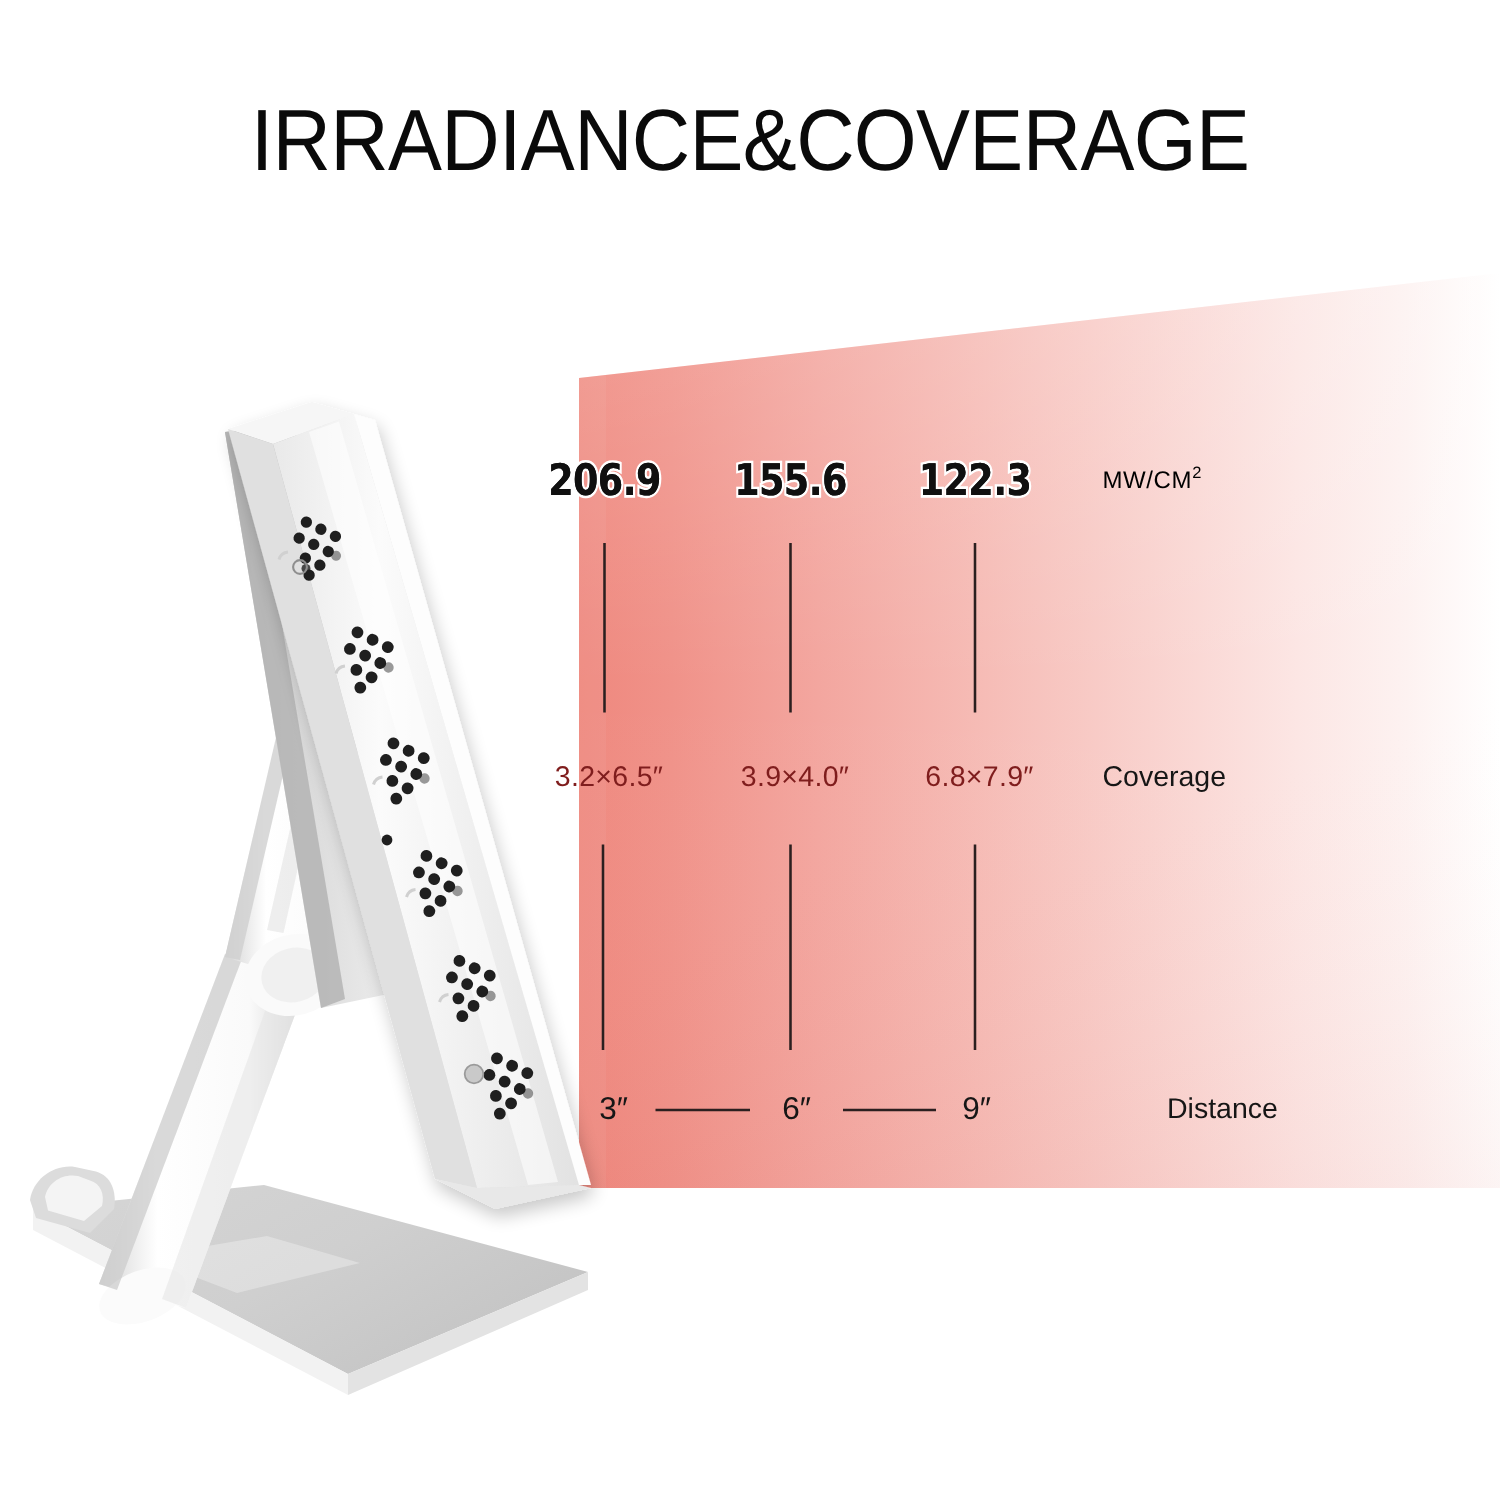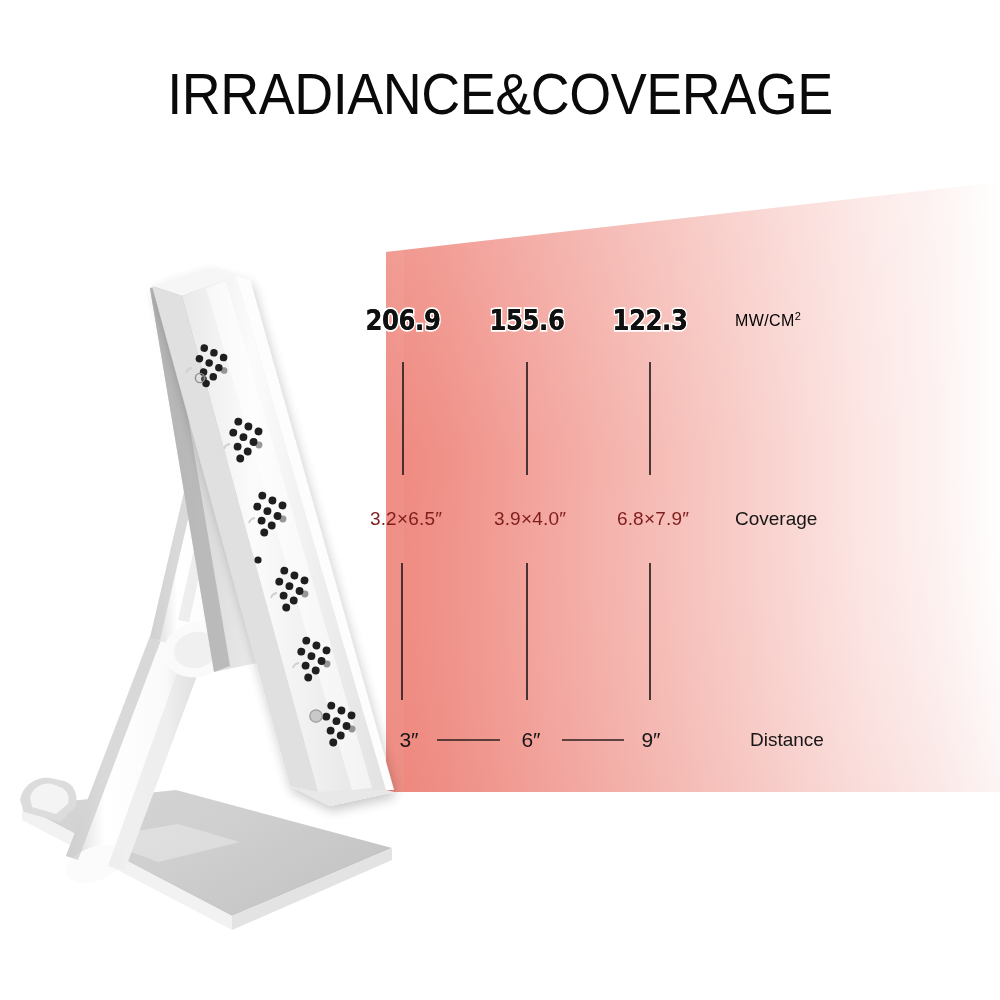--- a/index.html
+++ b/index.html
@@ -324,16 +324,16 @@
     <div class="cell cov-val" style="left:406px">3.2×6.5″</div>
     <div class="cell cov-val" style="left:530px">3.9×4.0″</div>
     <div class="cell cov-val" style="left:653px">6.8×7.9″</div>
     <div class="cell lbl cov-lbl" style="left:735px">Coverage</div>
   </div>
 
   <div class="row" style="top:740px">
     <div class="cell dist-val" style="left:409px">3″</div>
     <div class="cell dist-val" style="left:531px">6″</div>
     <div class="cell dist-val" style="left:651px">9″</div>
-    <div class="cell lbl dist-lbl" style="left:750px">Distance</div>
+    <div class="cell lbl dist-lbl" style="left:778px">Distance</div>
   </div>
 
 </div>
 
 </body></html>

